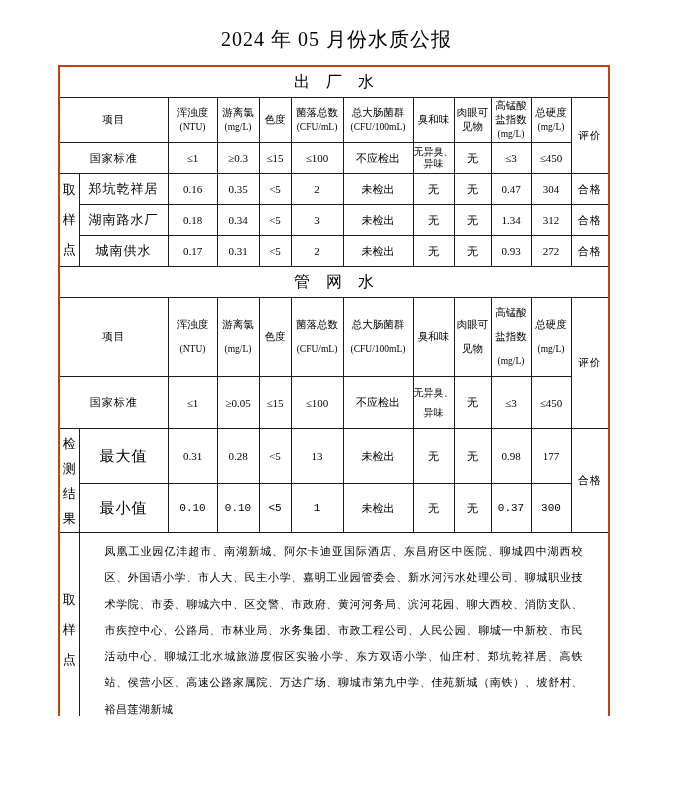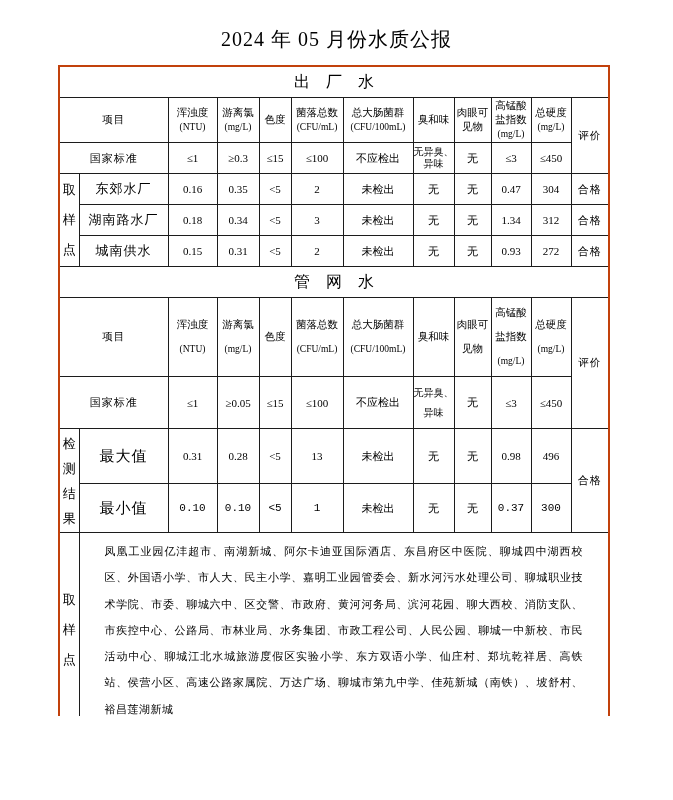--- a/index.html
+++ b/index.html
@@ -165,21 +165,21 @@
       </tr>
 
       <tr class="rd">
         <td rowspan="3">
           <div class="vstack vs30">
               <span>取</span>
               <span>样</span>
               <span>点</span>
             </div>
         </td>
-        <td class="name">东郊水厂</td>
+        <td class="name">郑坑乾祥居</td>
         <td>0.16</td>
         <td>0.35</td>
         <td>&lt;5</td>
         <td>2</td>
         <td>未检出</td>
         <td>无</td>
         <td>无</td>
         <td>0.47</td>
         <td>304</td>
         <td class="evalv">合格</td>
@@ -194,21 +194,21 @@
         <td>未检出</td>
         <td>无</td>
         <td>无</td>
         <td>1.34</td>
         <td>312</td>
         <td class="evalv">合格</td>
       </tr>
 
       <tr class="rd">
         <td class="name">城南供水</td>
-        <td>0.15</td>
+        <td>0.17</td>
         <td>0.31</td>
         <td>&lt;5</td>
         <td>2</td>
         <td>未检出</td>
         <td>无</td>
         <td>无</td>
         <td>0.93</td>
         <td>272</td>
         <td class="evalv">合格</td>
       </tr>
@@ -284,21 +284,21 @@
         </td>
         <td class="name">最大值</td>
         <td>0.31</td>
         <td>0.28</td>
         <td>&lt;5</td>
         <td>13</td>
         <td>未检出</td>
         <td>无</td>
         <td>无</td>
         <td>0.98</td>
-        <td>496</td>
+        <td>177</td>
         <td rowspan="2" class="evalv">合格</td>
       </tr>
 
       <tr class="rmin">
         <td class="name">最小值</td>
         <td>0.10</td>
         <td>0.10</td>
         <td>&lt;5</td>
         <td>1</td>
         <td>未检出</td>

